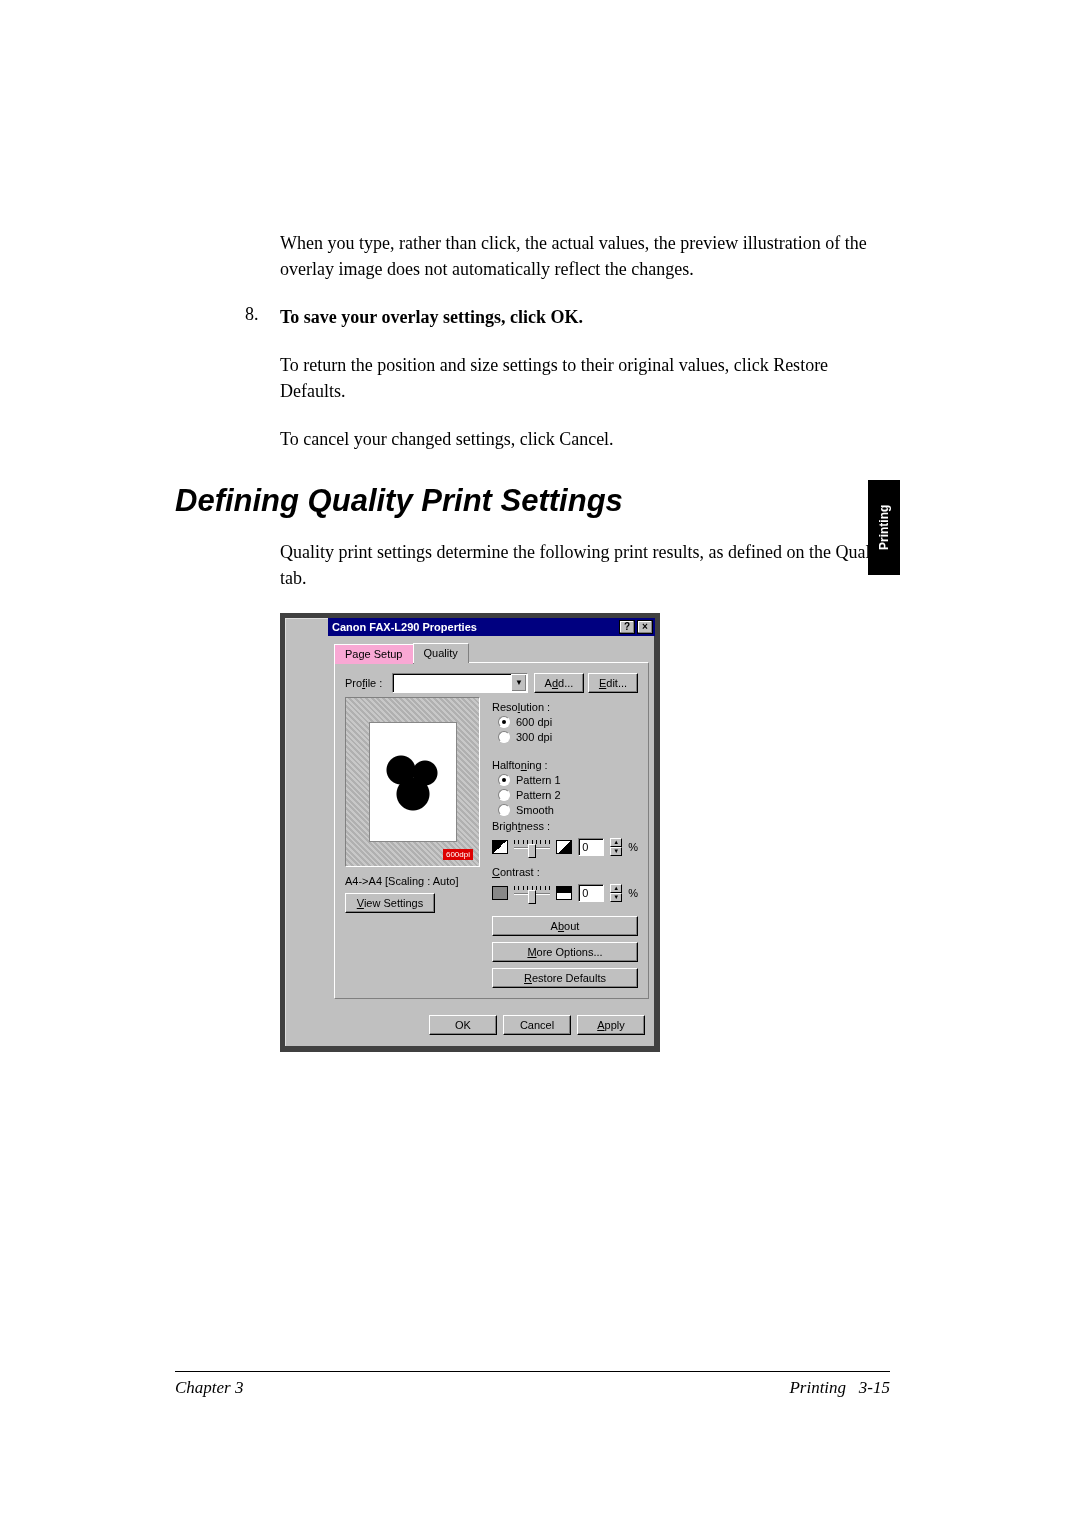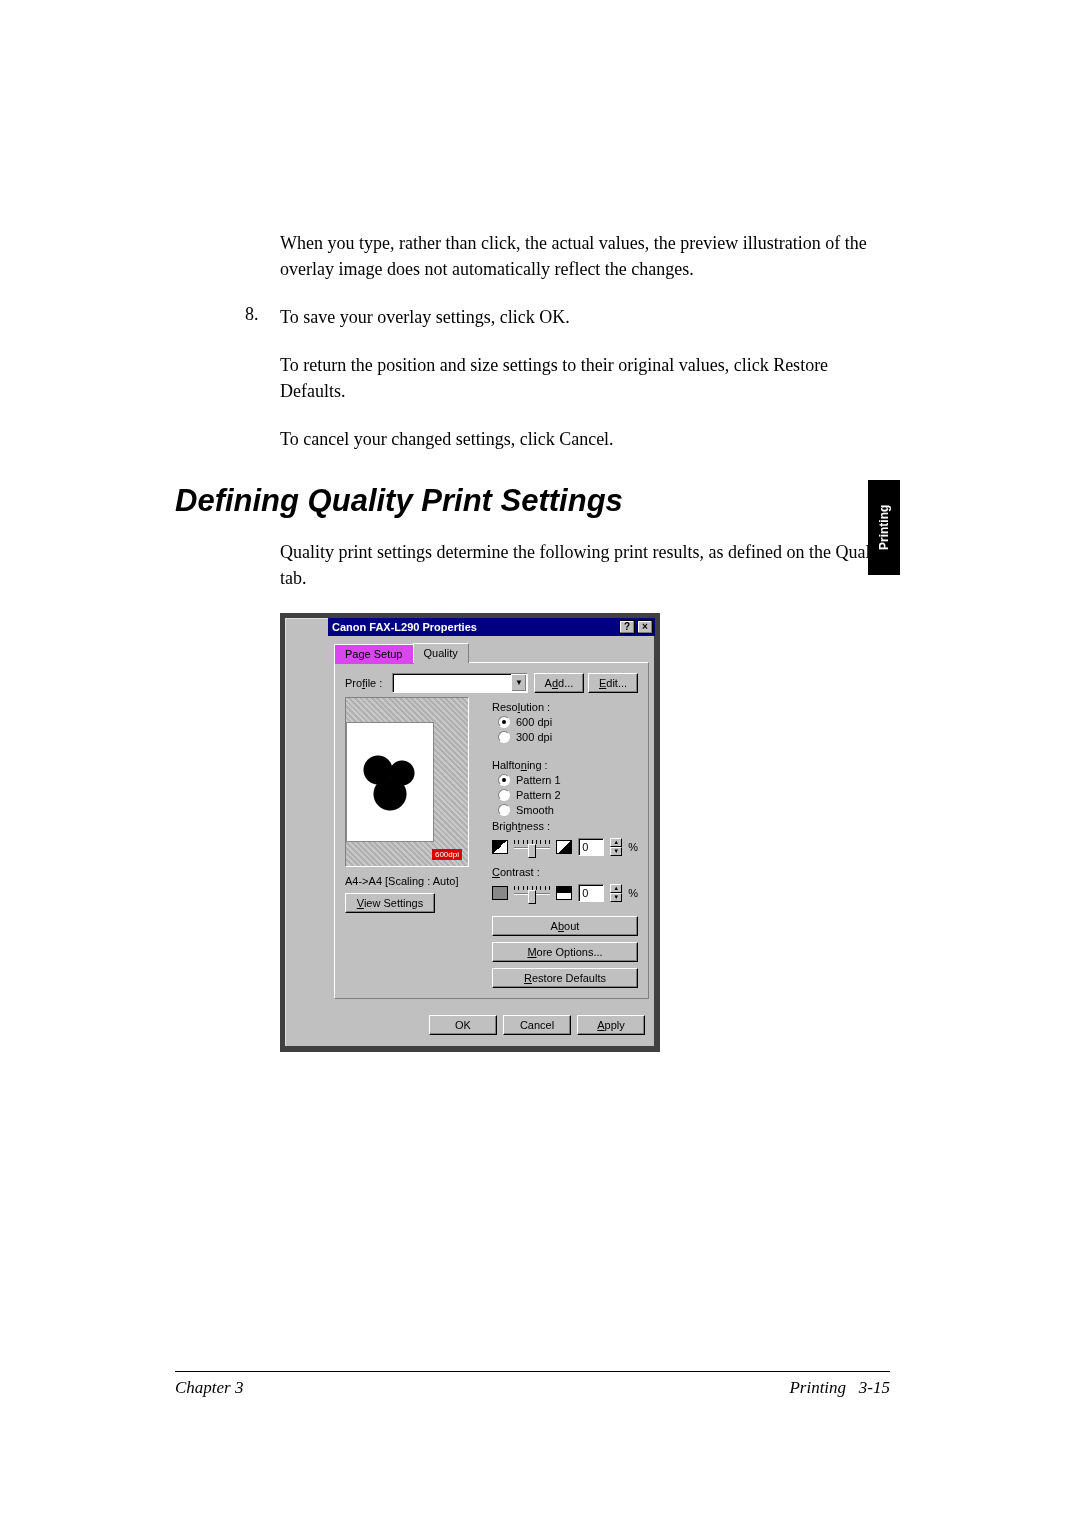--- a/index.html
+++ b/index.html
@@ -45,20 +45,21 @@
     margin-bottom: 22px;
   }
   .list-num {
     width: 35px;
     font-size: 18px;
     flex-shrink: 0;
   }
   .list-body {
     font-size: 18px;
     line-height: 1.45;
+    font-weight: bold;
   }
   h2.section-heading {
     font-family: Arial, Helvetica, sans-serif;
     font-style: italic;
     font-weight: bold;
     font-size: 31px;
     margin-top: 30px;
     margin-bottom: 20px;
   }
   .dialog-wrap {
@@ -103,21 +104,21 @@
   .tabs-row {
     padding: 6px 6px 0 6px;
     display: flex;
   }
   .tab {
     padding: 3px 10px;
     border-top: 1px solid #fff;
     border-left: 1px solid #fff;
     border-right: 1px solid #808080;
     border-bottom: none;
-    background: #d946ef;
+    background: #f9a8d4;
     position: relative;
     margin-right: -1px;
     font-size: 11px;
   }
   .tab.active {
     z-index: 2;
     padding-bottom: 4px;
     top: 1px;
     background: #c0c0c0;
   }
@@ -155,26 +156,26 @@
     border-top: 1px solid #fff; border-left: 1px solid #fff;
     border-right: 1px solid #000; border-bottom: 1px solid #000;
     box-shadow: inset -1px -1px 0 #808080;
     padding: 3px 8px;
     font-size: 11px;
     text-align: center;
   }
   .main-cols { display: flex; gap: 12px; }
   .left-col { width: 135px; }
   .preview-box {
-    width: 124px; height: 170px;
+    width: 135px; height: 170px;
     background: repeating-linear-gradient(45deg, #b0b0b0 0 2px, #c8c8c8 2px 4px);
     border-top: 1px solid #808080; border-left: 1px solid #808080;
     border-right: 1px solid #fff; border-bottom: 1px solid #fff;
     position: relative;
-    display: flex; align-items: center; 
+    display: flex; align-items: center; justify-content: center;
   }
   .preview-inner {
     width: 88px; height: 120px;
     background: #fff;
     border: 1px solid #888;
     position: relative;
     display:flex; align-items:center; justify-content:center;
   }
   .preview-art {
     width: 60px; height: 60px;

